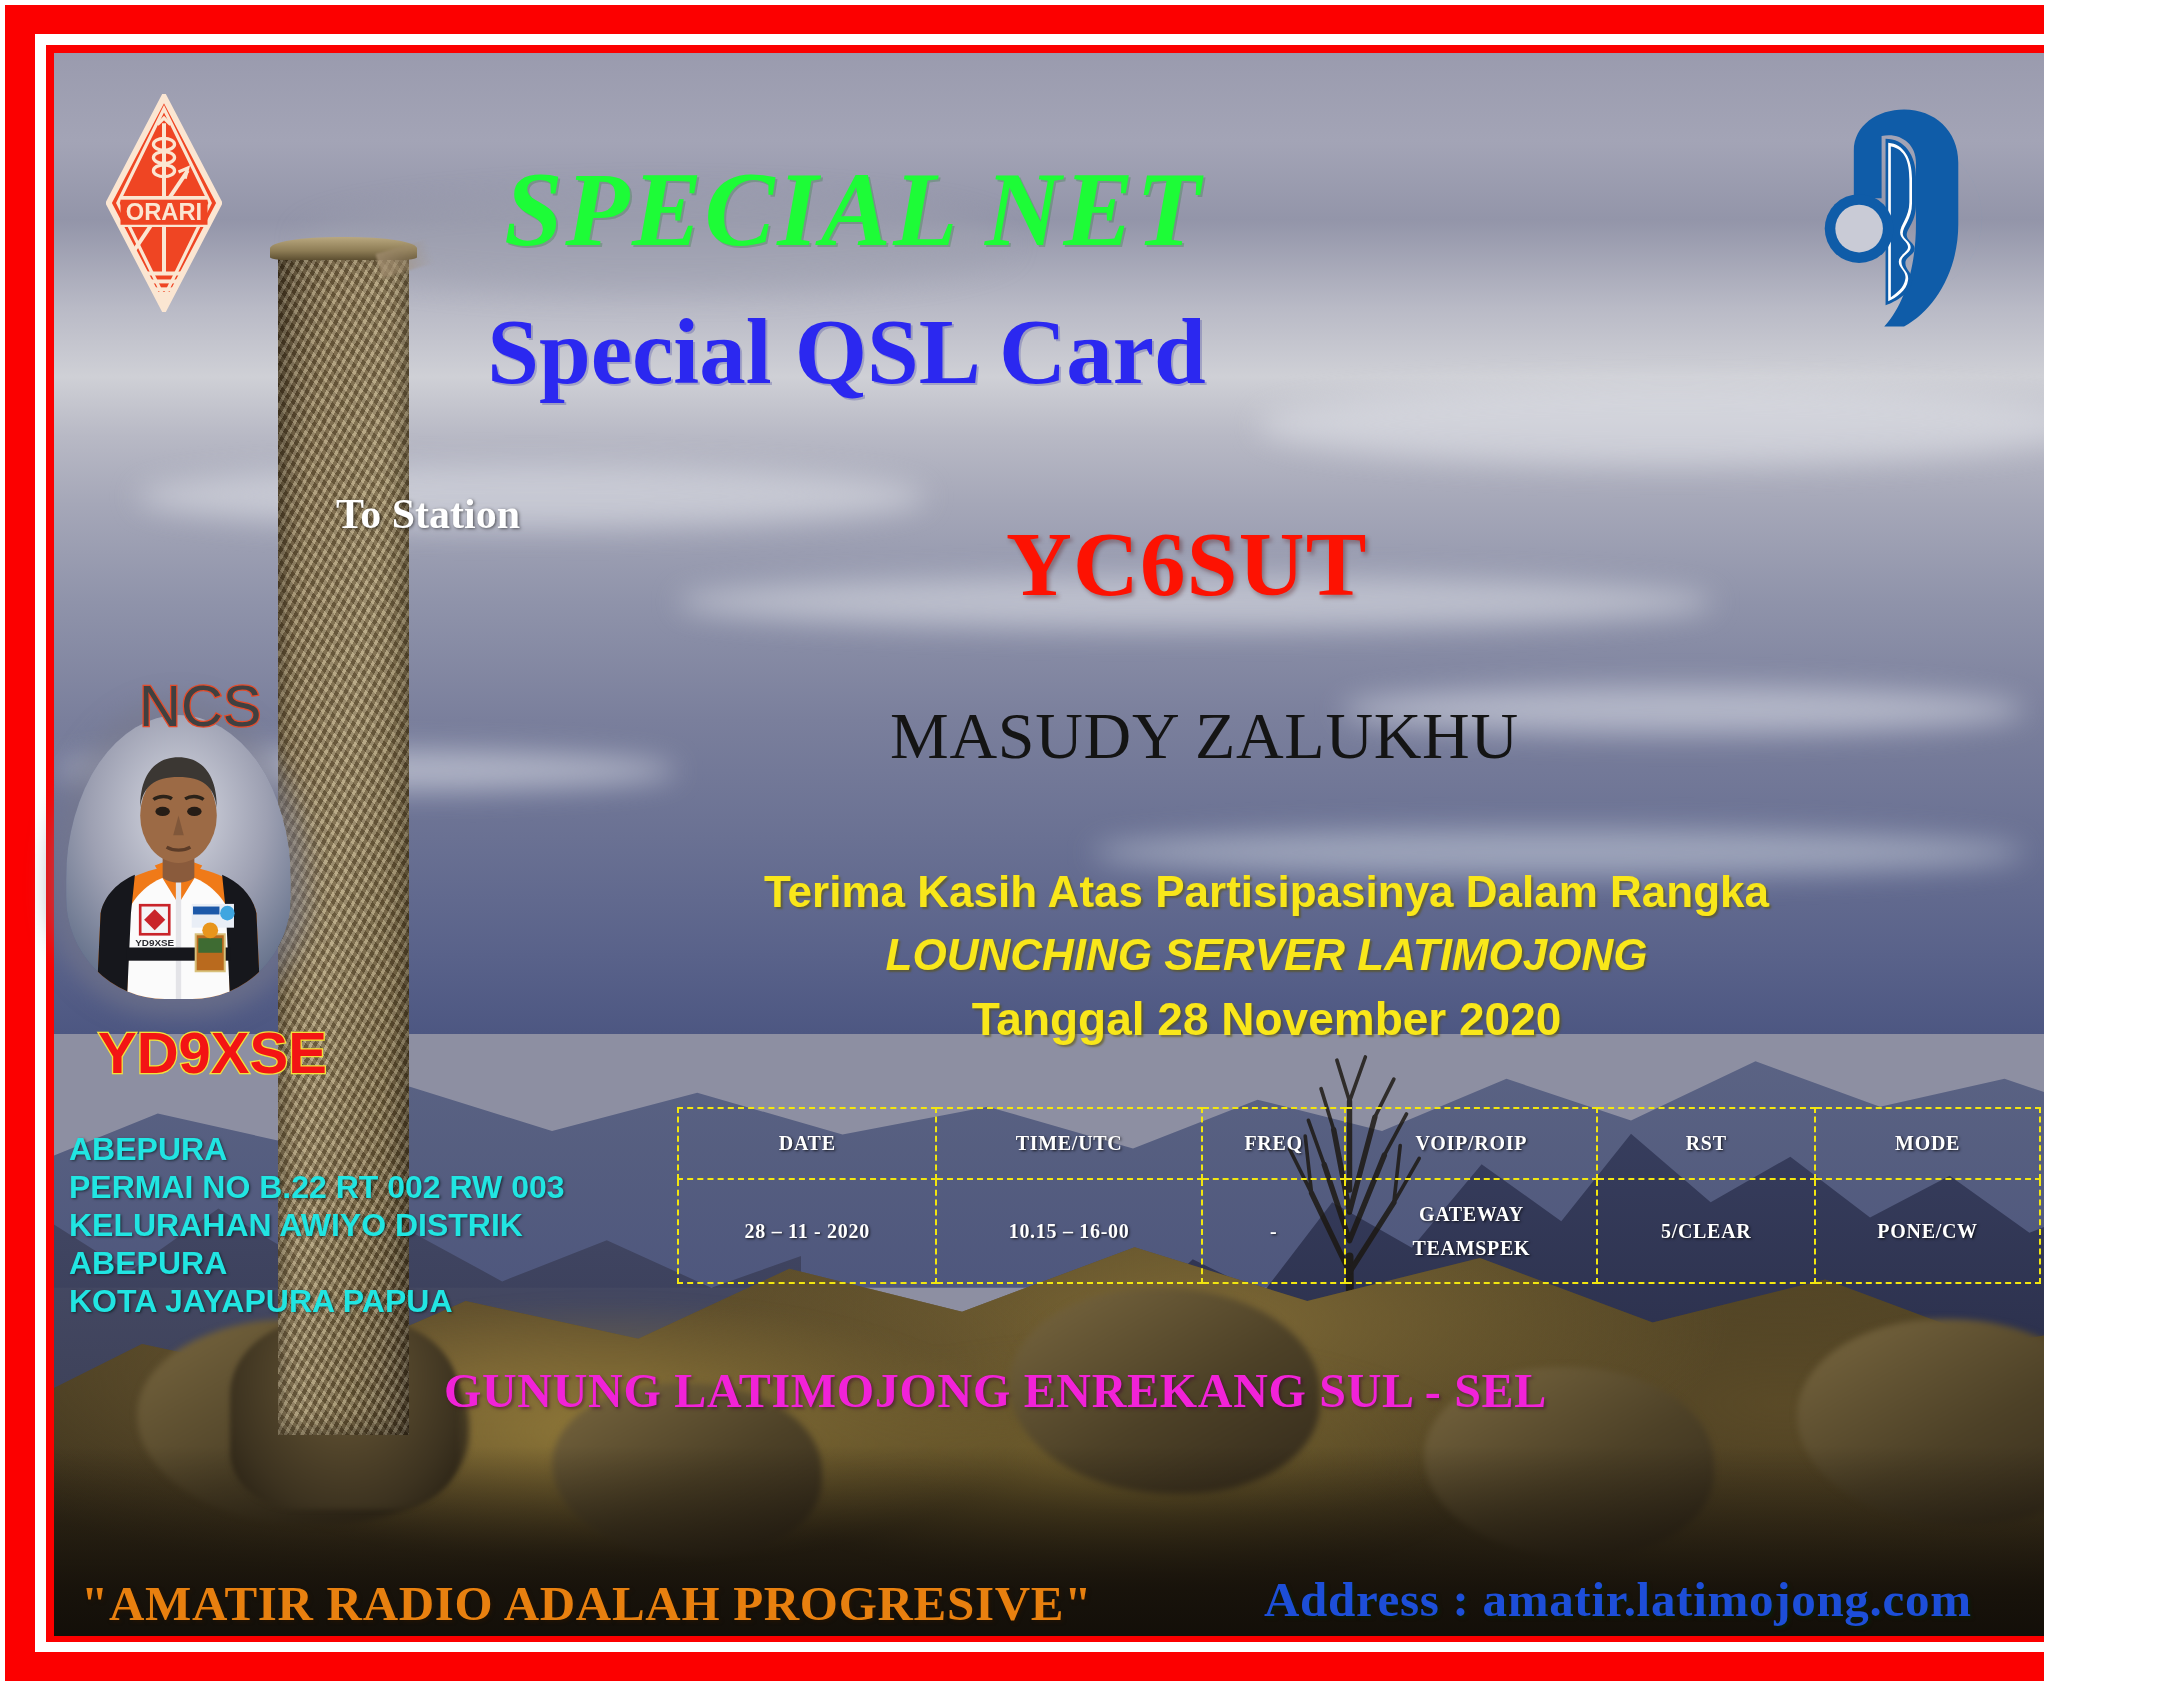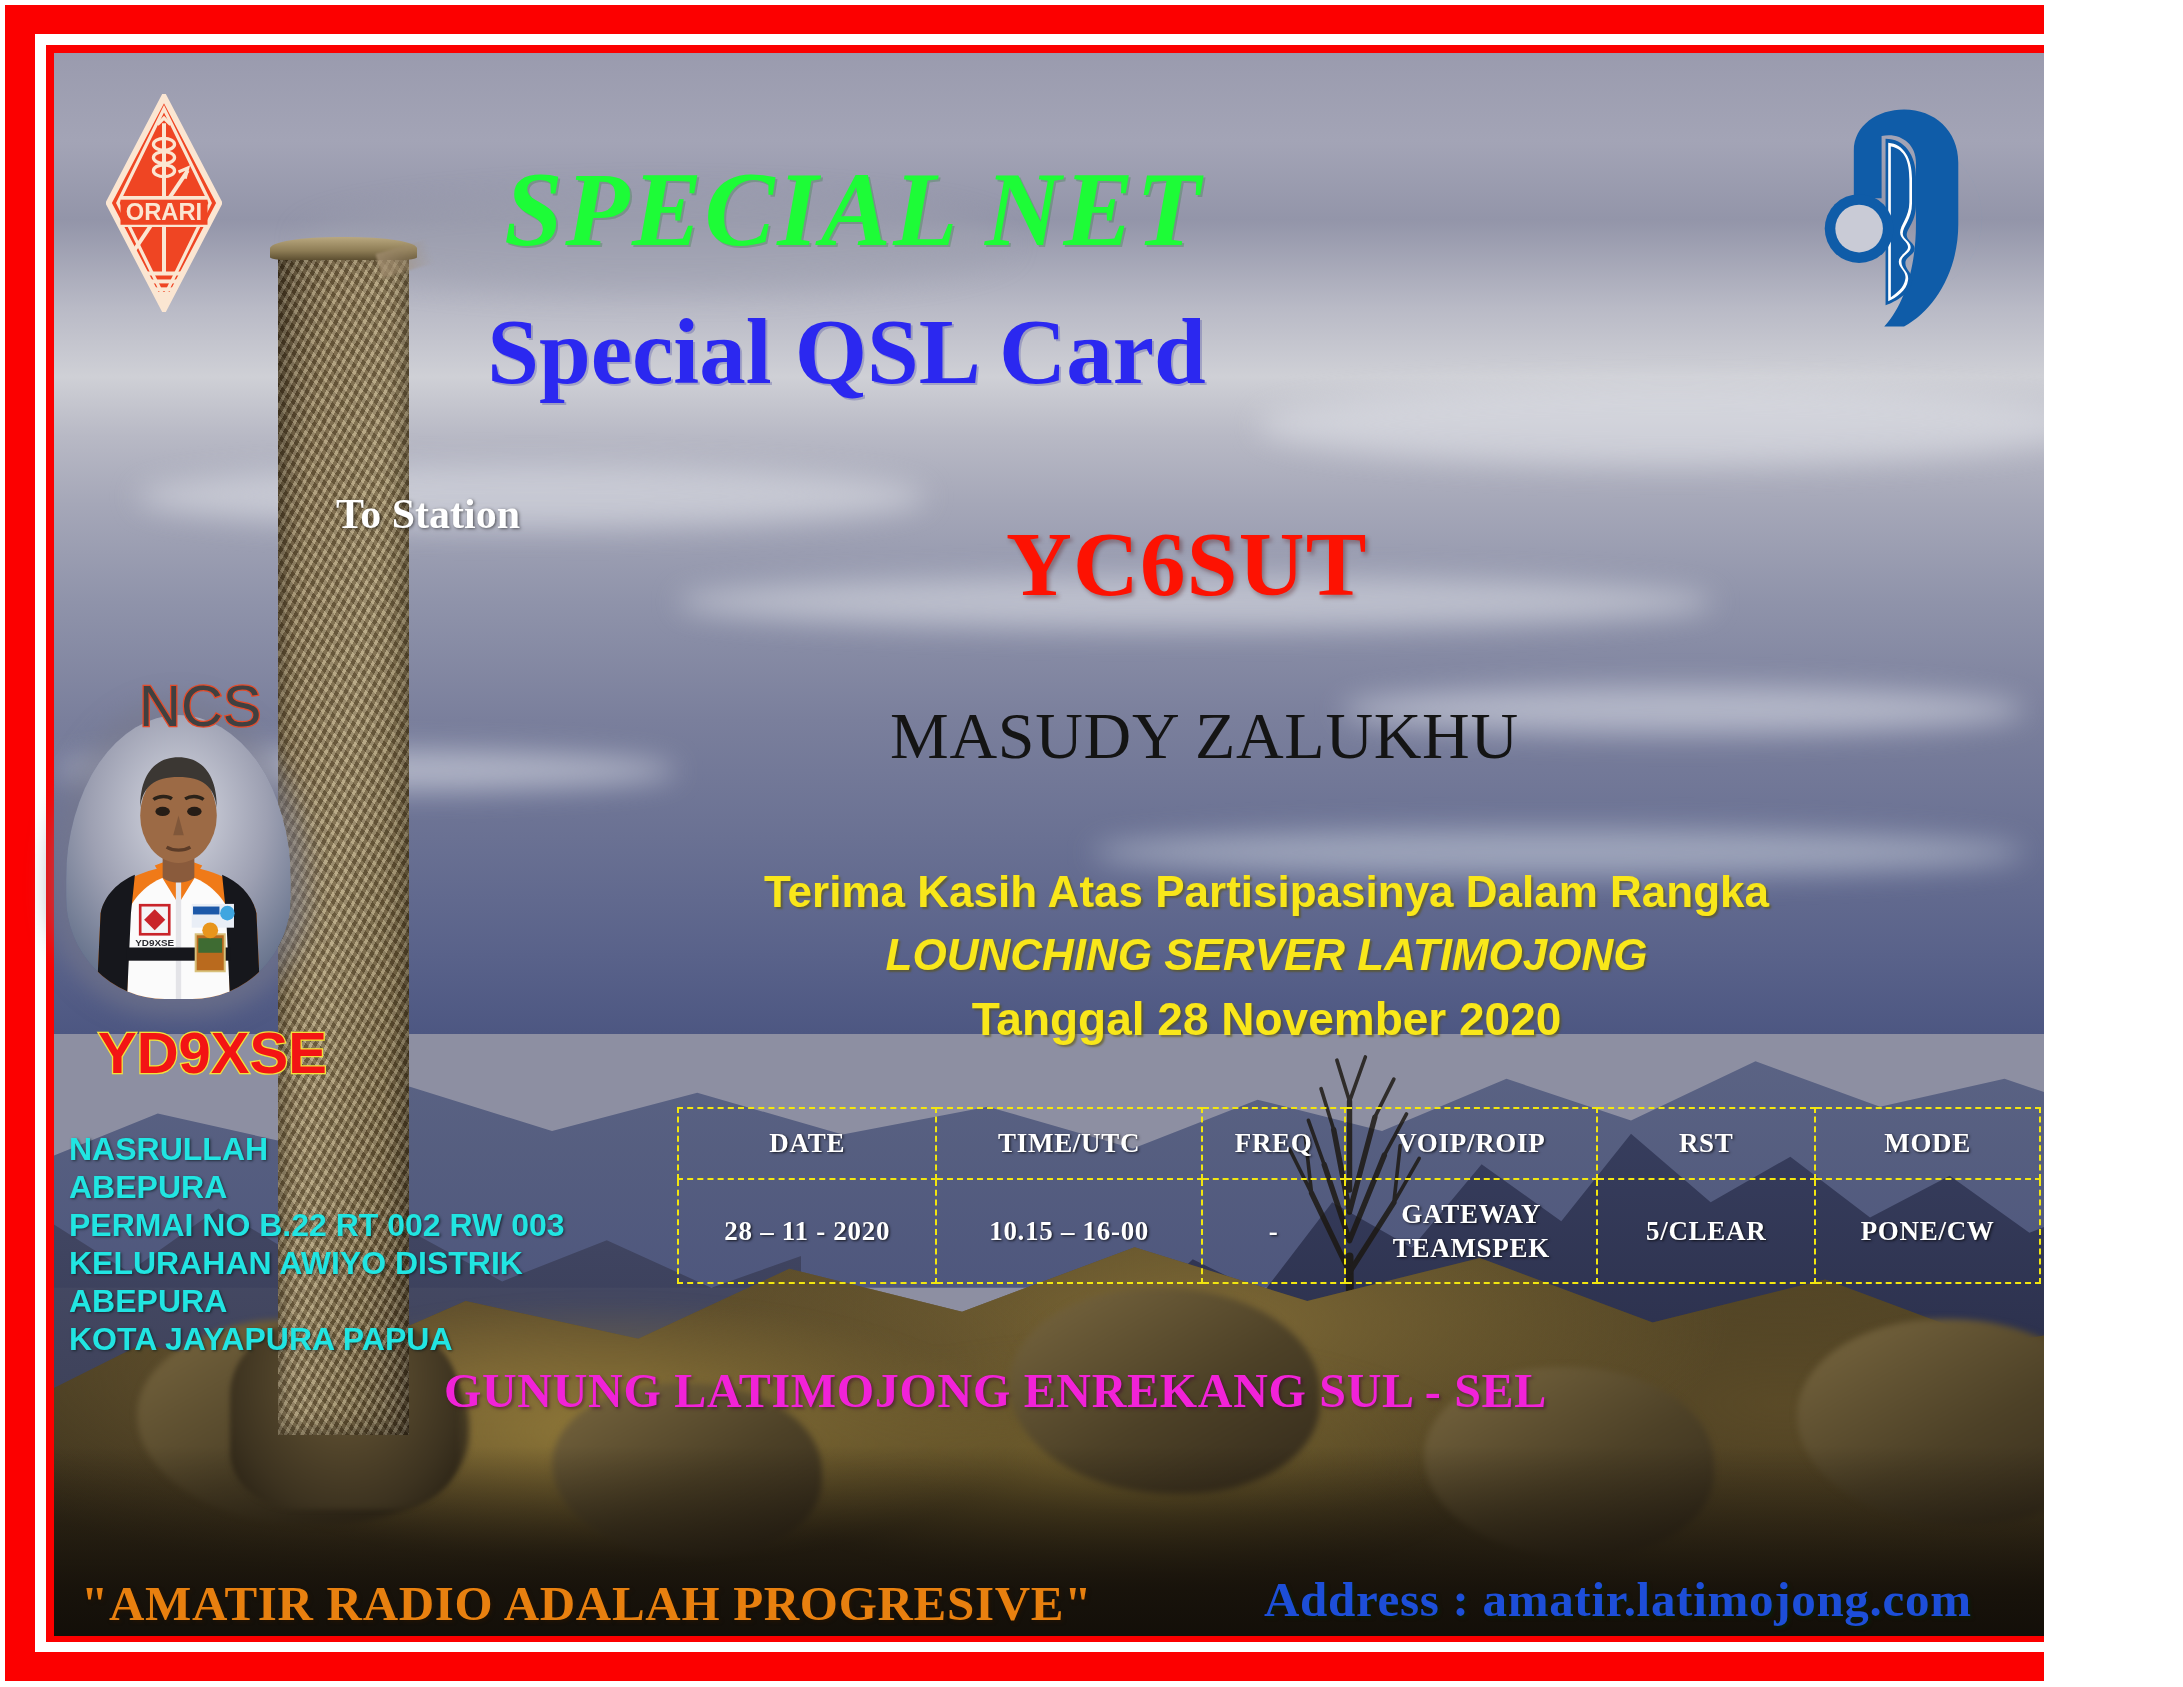--- a/index.html
+++ b/index.html
@@ -277,21 +277,21 @@
     border-collapse:collapse;
     table-layout:fixed;
   }
   .qso-table th,.qso-table td{
     border:2px dashed #f2e60f;
     color:#ffffff;
     font-family:"Liberation Serif",serif;
     font-weight:bold;
     text-align:center;
     vertical-align:middle;
-    font-size:27px;
+    font-size:20px;
     letter-spacing:0.7px;
     text-shadow:1.3px 1.3px 2.6px rgba(0,0,0,.75);
     padding:0;
   }
   .qso-table th{height:69px;}
   .qso-table td{height:102px;line-height:34px;}
   .c-date{width:19.0%;}
   .c-time{width:19.5%;}
   .c-freq{width:10.5%;}
   .c-voip{width:18.5%;}
@@ -455,21 +455,20 @@
   <div class="t title-qsl">Special QSL Card</div>
 
   <div class="t to-station">To Station</div>
   <div class="t callsign">YC6SUT</div>
   <div class="t opname">MASUDY ZALUKHU</div>
 
   <div class="t ncs-label">NCS</div>
   <div class="t yd-label">YD9XSE</div>
 
   <div class="addr">
-    <div>NASRULLAH</div>
     <div>ABEPURA</div>
     <div>PERMAI NO B.22 RT 002 RW 003</div>
     <div>KELURAHAN AWIYO DISTRIK</div>
     <div>ABEPURA</div>
     <div>KOTA JAYAPURA PAPUA</div>
   </div>
 
   <div class="t thanks">Terima Kasih Atas Partisipasinya Dalam Rangka</div>
   <div class="t launch">LOUNCHING SERVER LATIMOJONG</div>
   <div class="t tanggal">Tanggal  28  November  2020</div>

